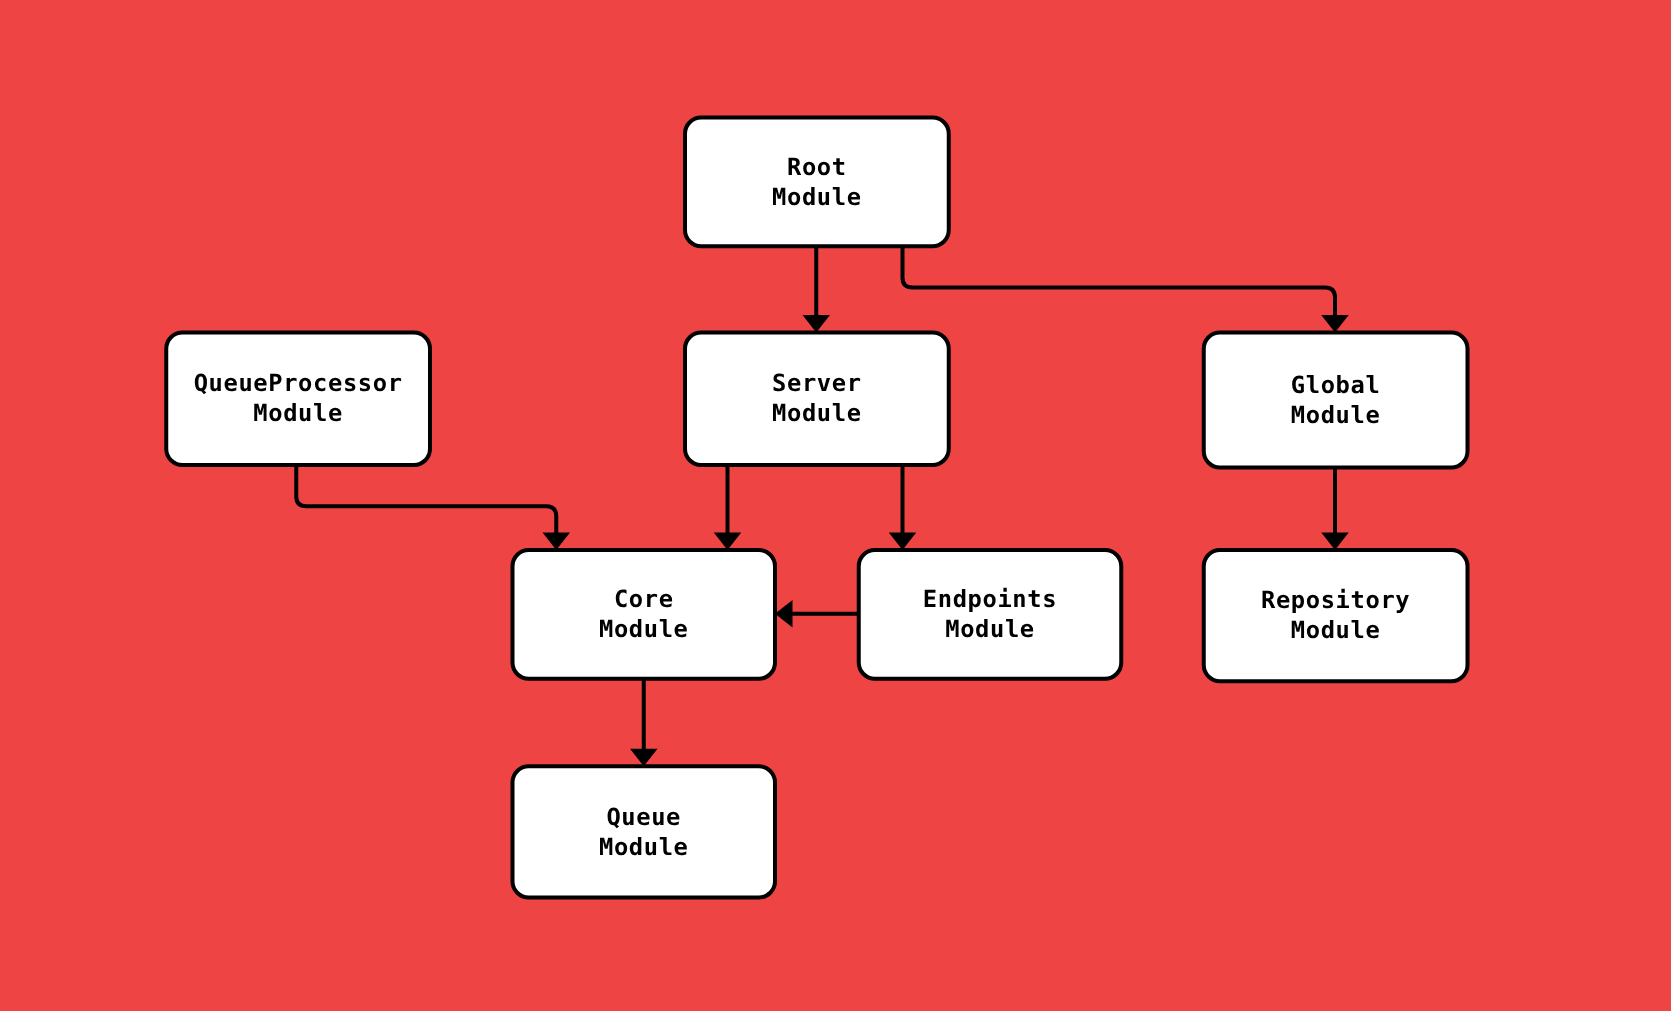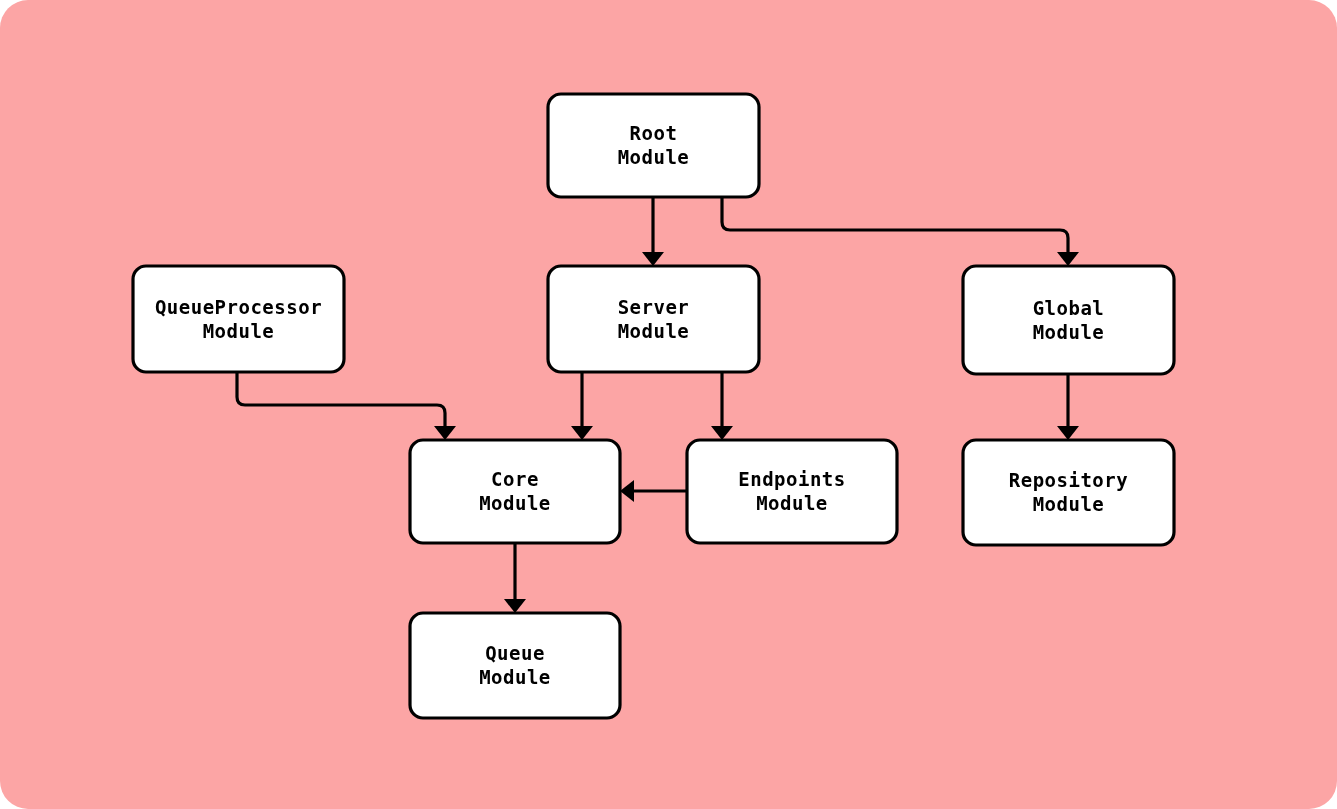--- a/index.html
+++ b/index.html
@@ -10,22 +10,21 @@
   body {
     width: 1337px;
     height: 809px;
     overflow: hidden;
     font-family: "DejaVu Sans Mono", "Liberation Mono", monospace;
   }
   #diagram-root {
     position: relative;
     width: 1337px;
     height: 809px;
-    background: #fca5a5;
-    border-radius: 28px;
+    background: #ef4444;
   }
   svg#diagram-canvas {
     position: absolute;
     top: 0;
     left: 0;
     width: 1337px;
     height: 809px;
     display: block;
   }
   .node-box {

